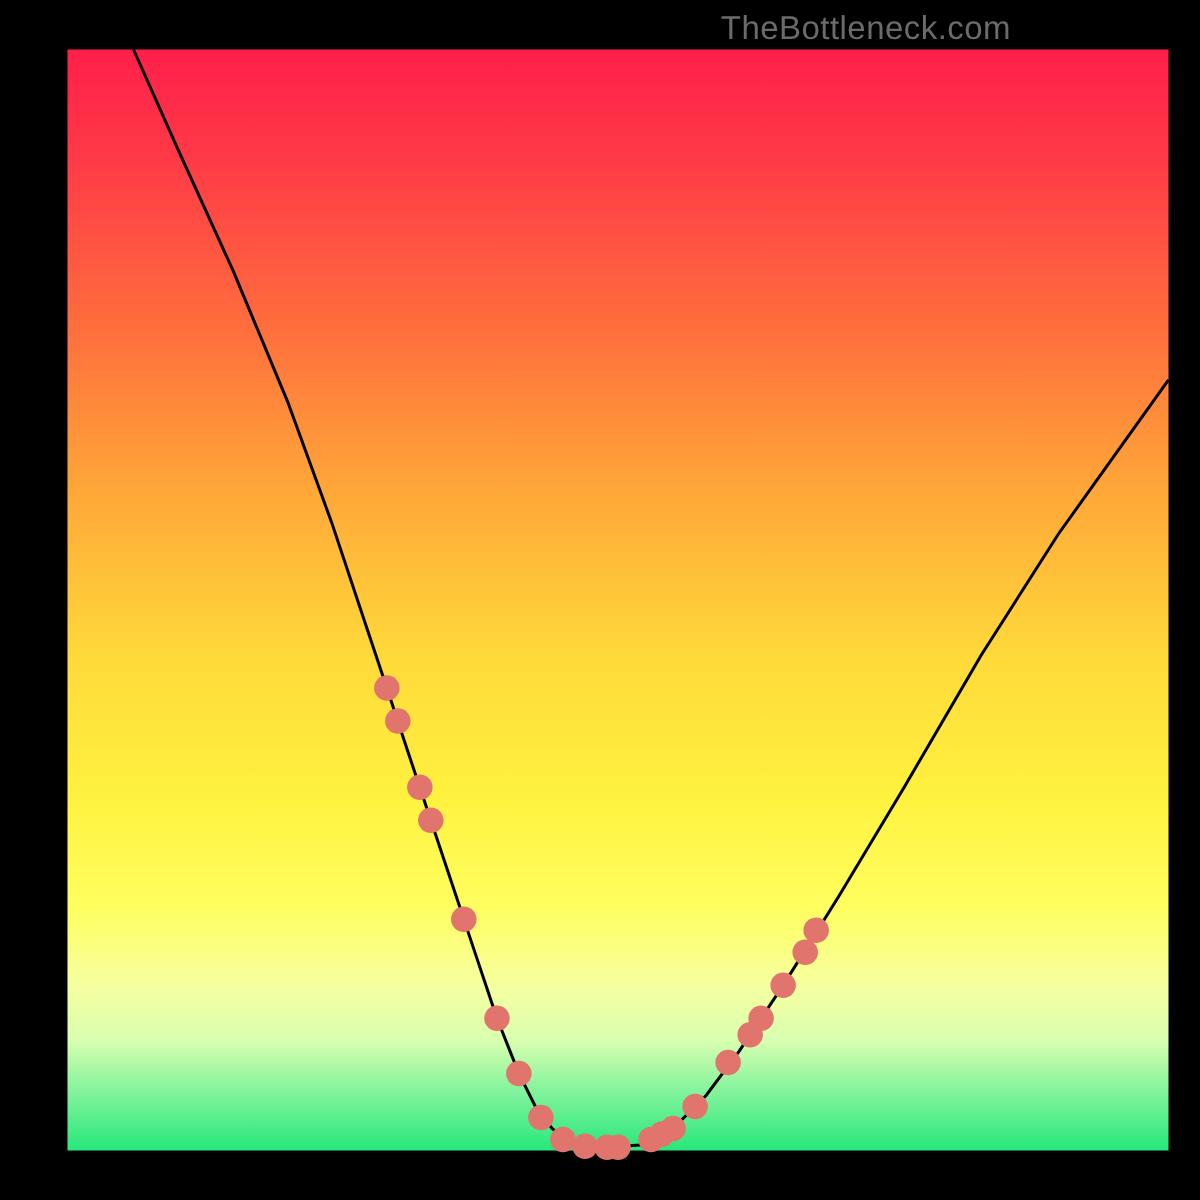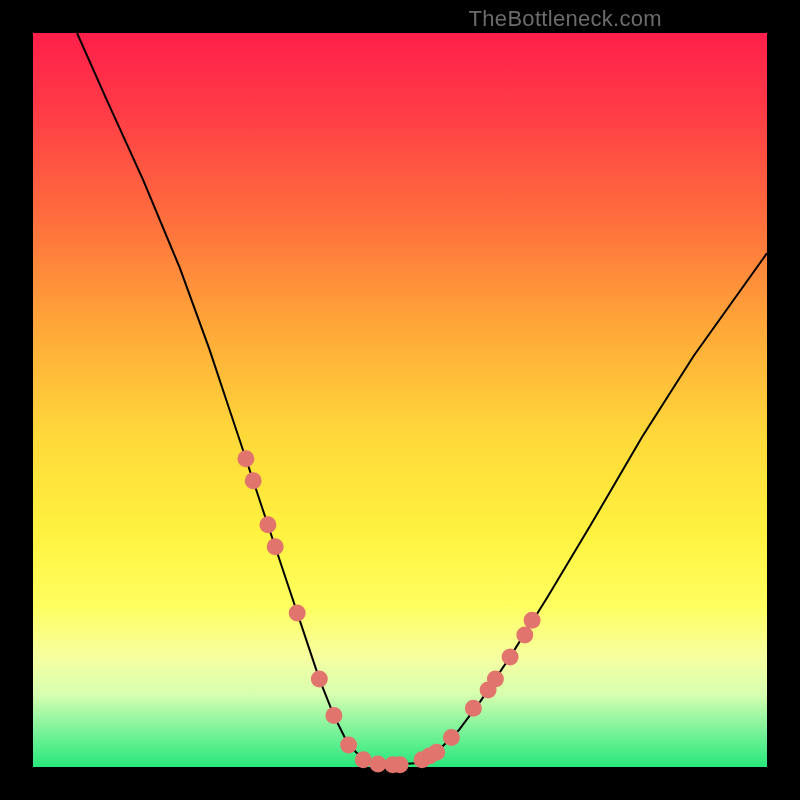--- a/index.html
+++ b/index.html
@@ -6,21 +6,21 @@
     margin: 0;
     padding: 0;
     width: 800px;
     height: 800px;
     overflow: hidden;
     background: #000;
     font-family: Arial, Helvetica, sans-serif;
   }
   .frame {
     position: absolute;
-    left: 0;
+    left: 12px;
     top: 0;
     width: 676px;
     height: 800px;
     background: #000;
     border-radius: 20px;
   }
   .plot {
     position: absolute;
     left: 33px;
     top: 33px;

